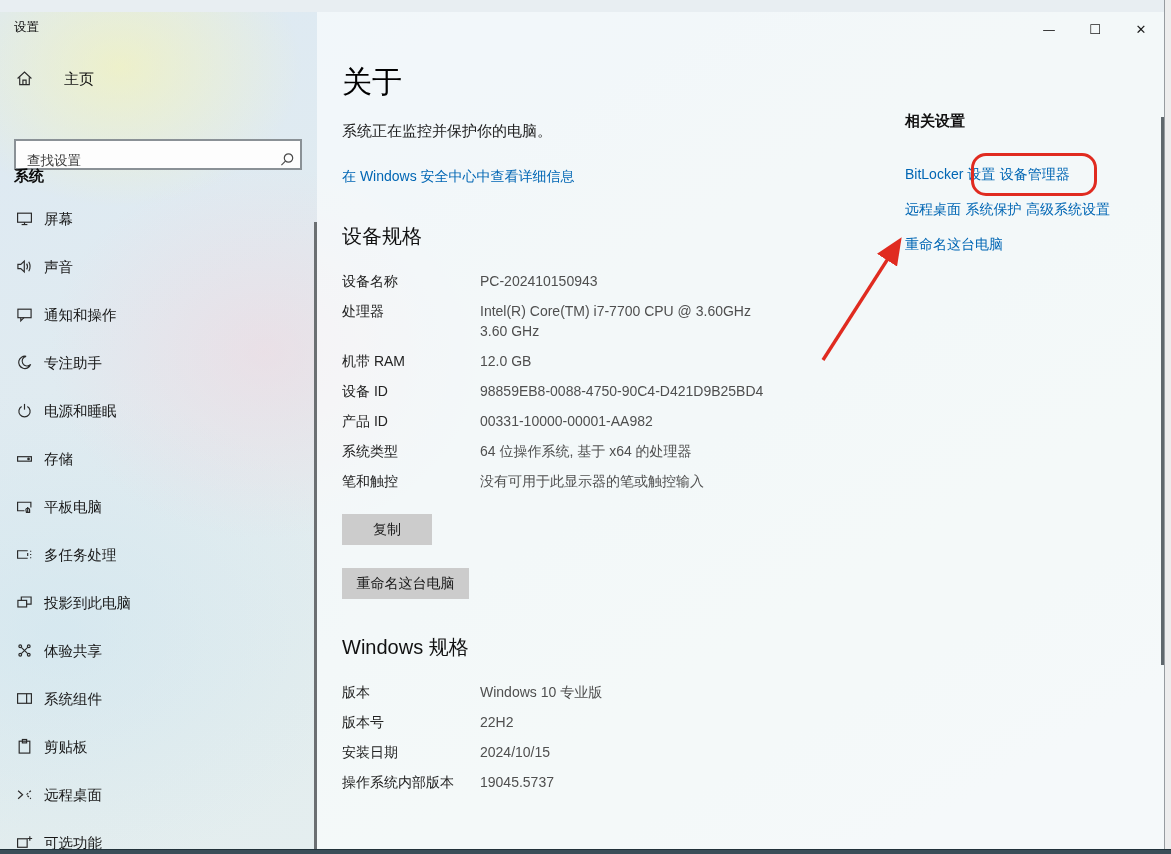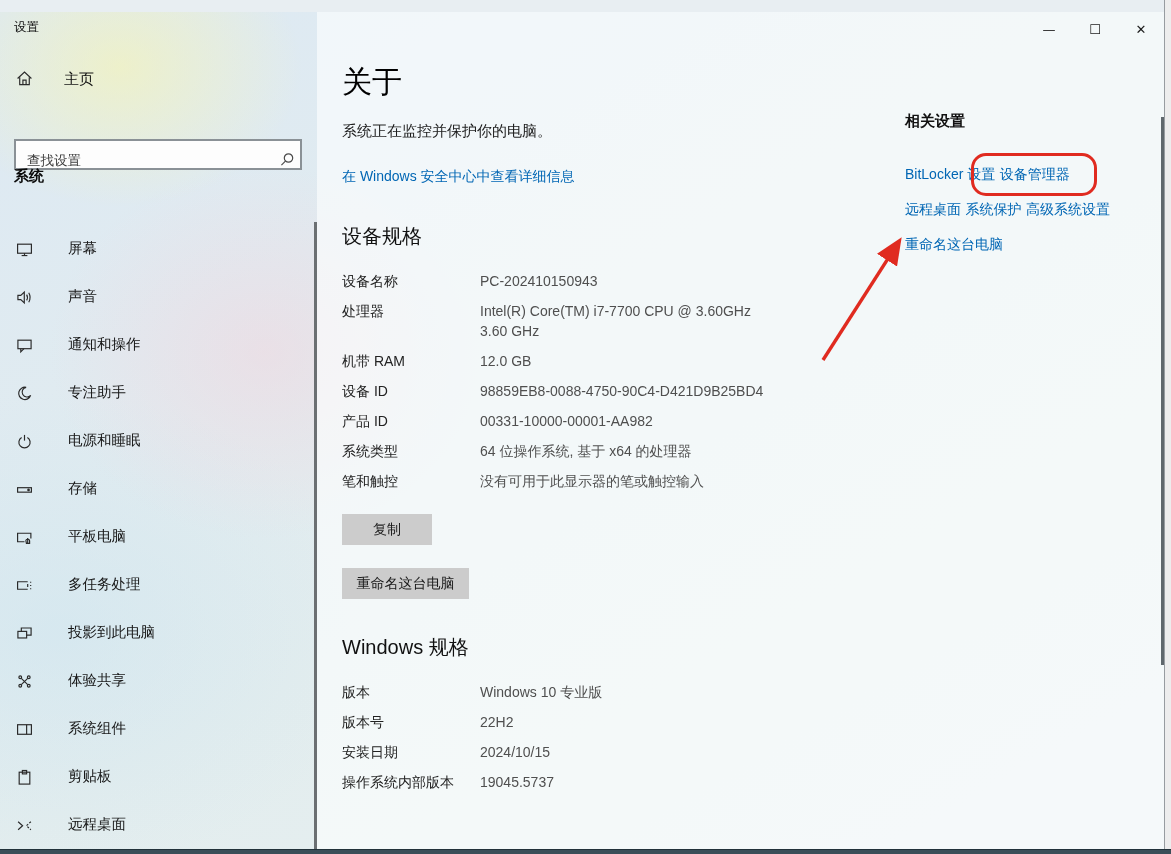--- a/index.html
+++ b/index.html
@@ -36,21 +36,21 @@
     font-size:15px; color:#111; }
   .search-box { position:absolute; left:14px; top:103px; width:288px; height:31px;
     background:#fdfdfd; border:2px solid #8a9196; display:flex; align-items:flex-end;margin-top:24px; }
   .search-box input { flex:1; border:0; outline:none; background:transparent;
     font-size:13.5px; color:#333; padding:0 8px 0 11px;
     font-family:"Liberation Sans","DejaVu Sans",sans-serif; }
   .search-box input::placeholder { color:#3c3c3c; opacity:1; }
   .search-icn { width:26px; display:flex; justify-content:center; align-items:center; }
   .section-title { position:absolute; left:14px; top:155px; font-size:15px; font-weight:bold; color:#0a0a0a; }
   .nav { position:absolute; left:0; top:198px; width:315px; }
-  .nav-item { height:48px; display:flex; align-items:flex-end; gap:35px; padding-left:16px;
+  .nav-item { height:48px; display:flex; align-items:flex-start; gap:11px; padding-left:16px;
     font-size:14.5px; color:#171717; cursor:default; }
   .nav-item .ic { width:17px; height:17px; display:flex; align-items:center; justify-content:center; }
   .ic svg { stroke:#2a2a2a; fill:none; stroke-width:1.1; }
   .side-scroll { position:absolute; left:314px; top:210px; width:3px; height:638px; background:#6b6f72; }
 
   
   .main { position:absolute; left:342px; top:0; width:480px; color:#1a1a1a; }
   h1.page-title { margin-top:50px; font-size:30px; font-weight:300; color:#000; }
   .subtitle { margin-top:19px; font-size:15px; color:#1c1c1c; }
   a.link { color:#0066b4; text-decoration:none; font-size:14px; display:inline-block; }

